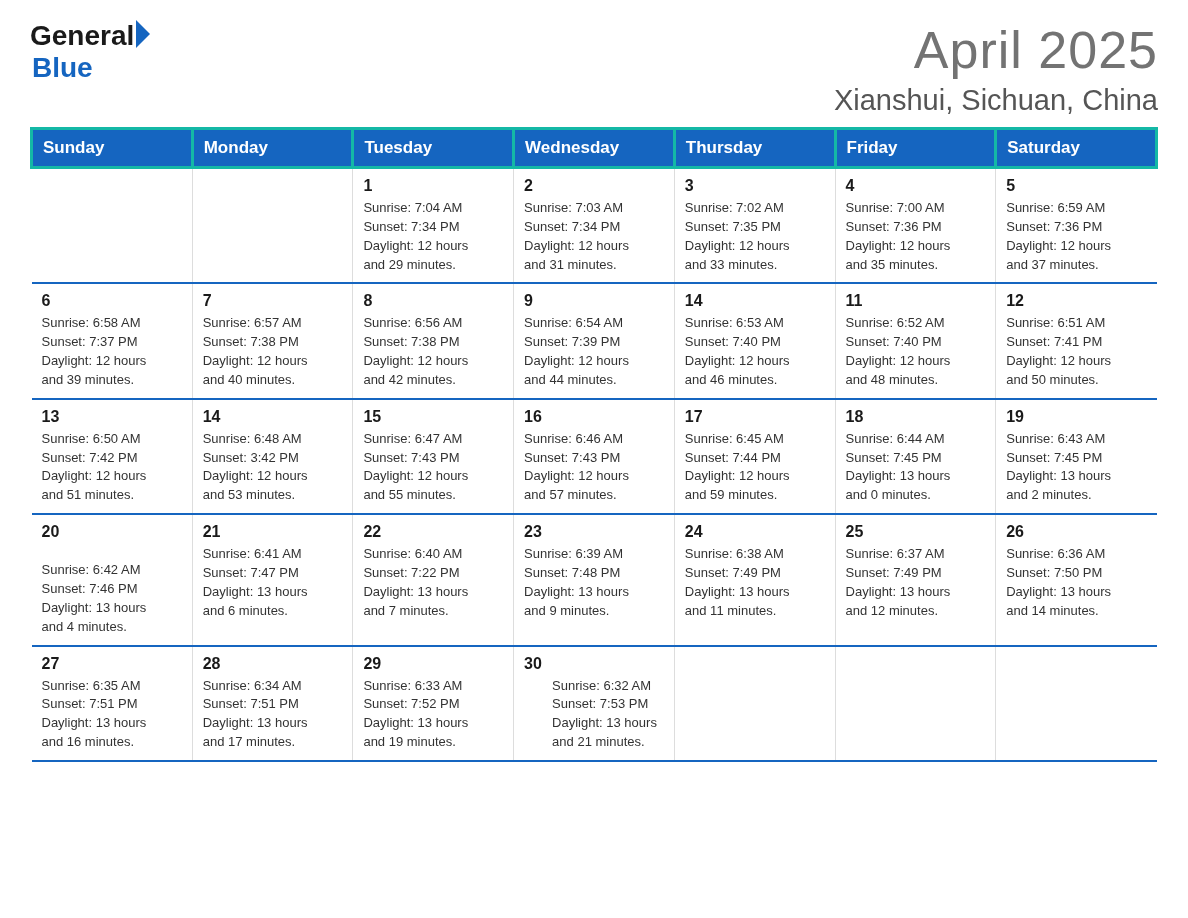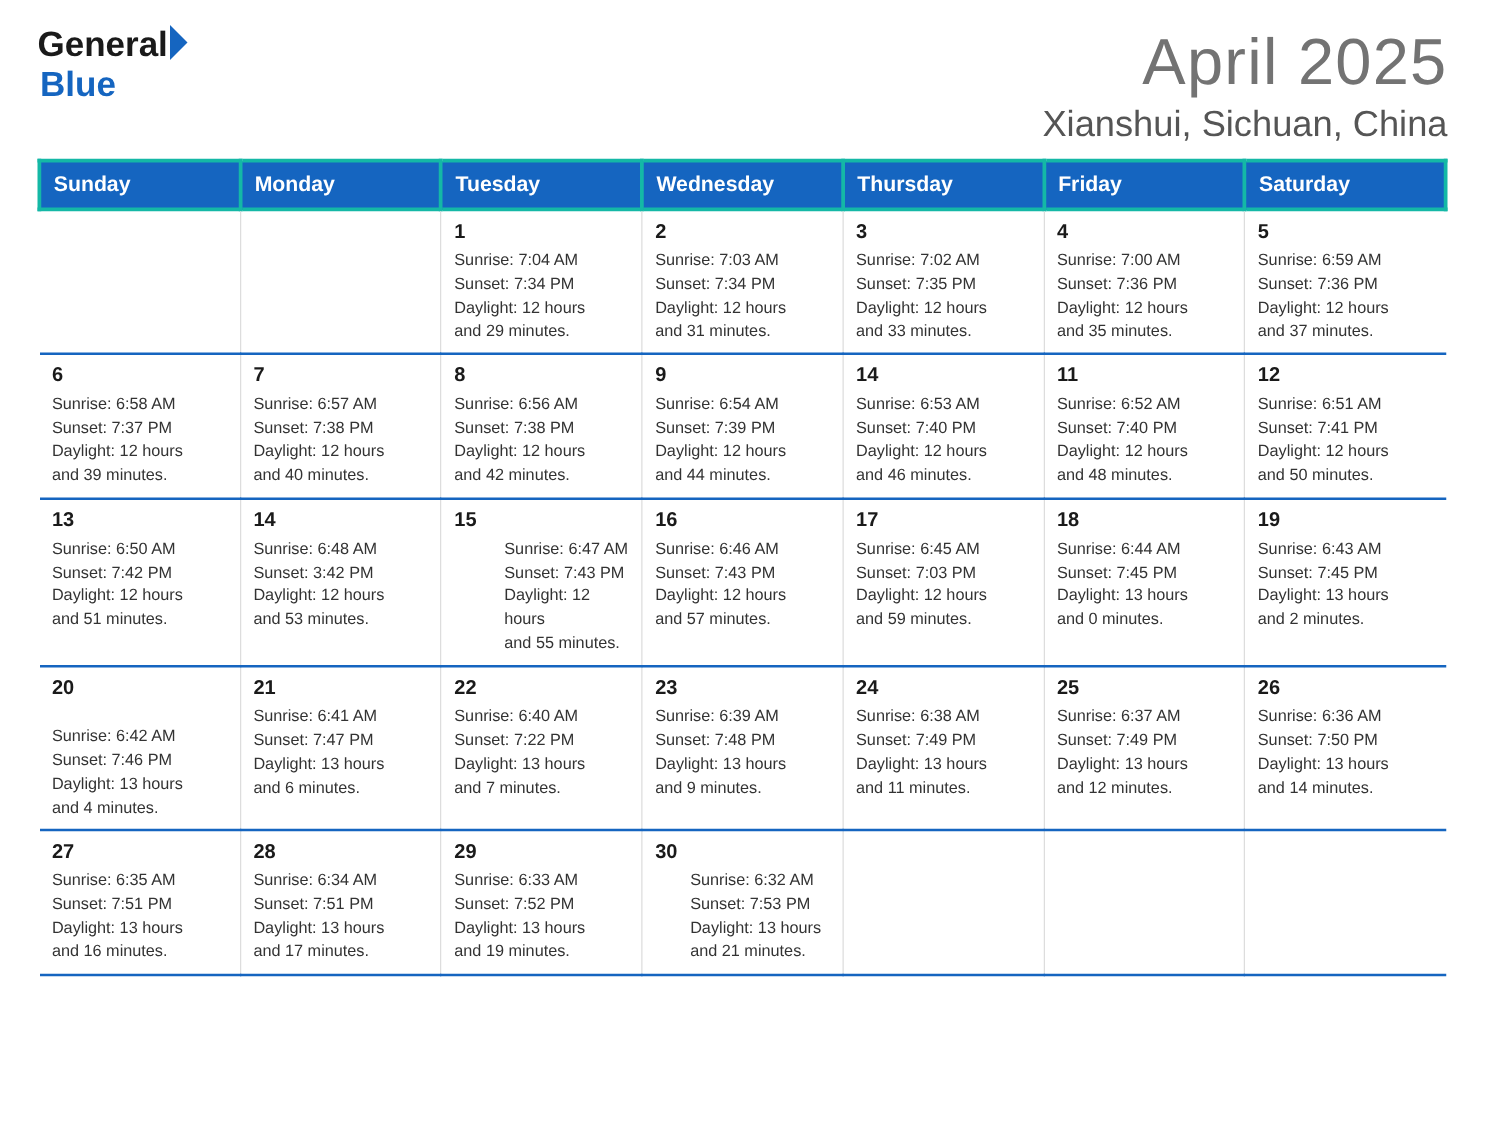--- a/index.html
+++ b/index.html
@@ -235,36 +235,36 @@
         </td>
         <td>
           <span class="day-number">14</span>
           <div class="day-info" style="white-space: pre-line;">Sunrise: 6:48 AM
 Sunset: 3:42 PM
 Daylight: 12 hours
 and 53 minutes.</div>
         </td>
         <td>
           <span class="day-number">15</span>
-          <div class="day-info" style="white-space: pre-line; margin-left: 40px;">Sunrise: 6:47 AM
+          <div class="day-info" style="white-space: pre-line;">Sunrise: 6:47 AM
 Sunset: 7:43 PM
 Daylight: 12 hours
 and 55 minutes.</div>
         </td>
         <td>
           <span class="day-number">16</span>
           <div class="day-info" style="white-space: pre-line;">Sunrise: 6:46 AM
 Sunset: 7:43 PM
 Daylight: 12 hours
 and 57 minutes.</div>
         </td>
         <td>
           <span class="day-number">17</span>
           <div class="day-info" style="white-space: pre-line;">Sunrise: 6:45 AM
-Sunset: 7:03 PM
+Sunset: 7:44 PM
 Daylight: 12 hours
 and 59 minutes.</div>
         </td>
         <td>
           <span class="day-number">18</span>
           <div class="day-info" style="white-space: pre-line;">Sunrise: 6:44 AM
 Sunset: 7:45 PM
 Daylight: 13 hours
 and 0 minutes.</div>
         </td>

